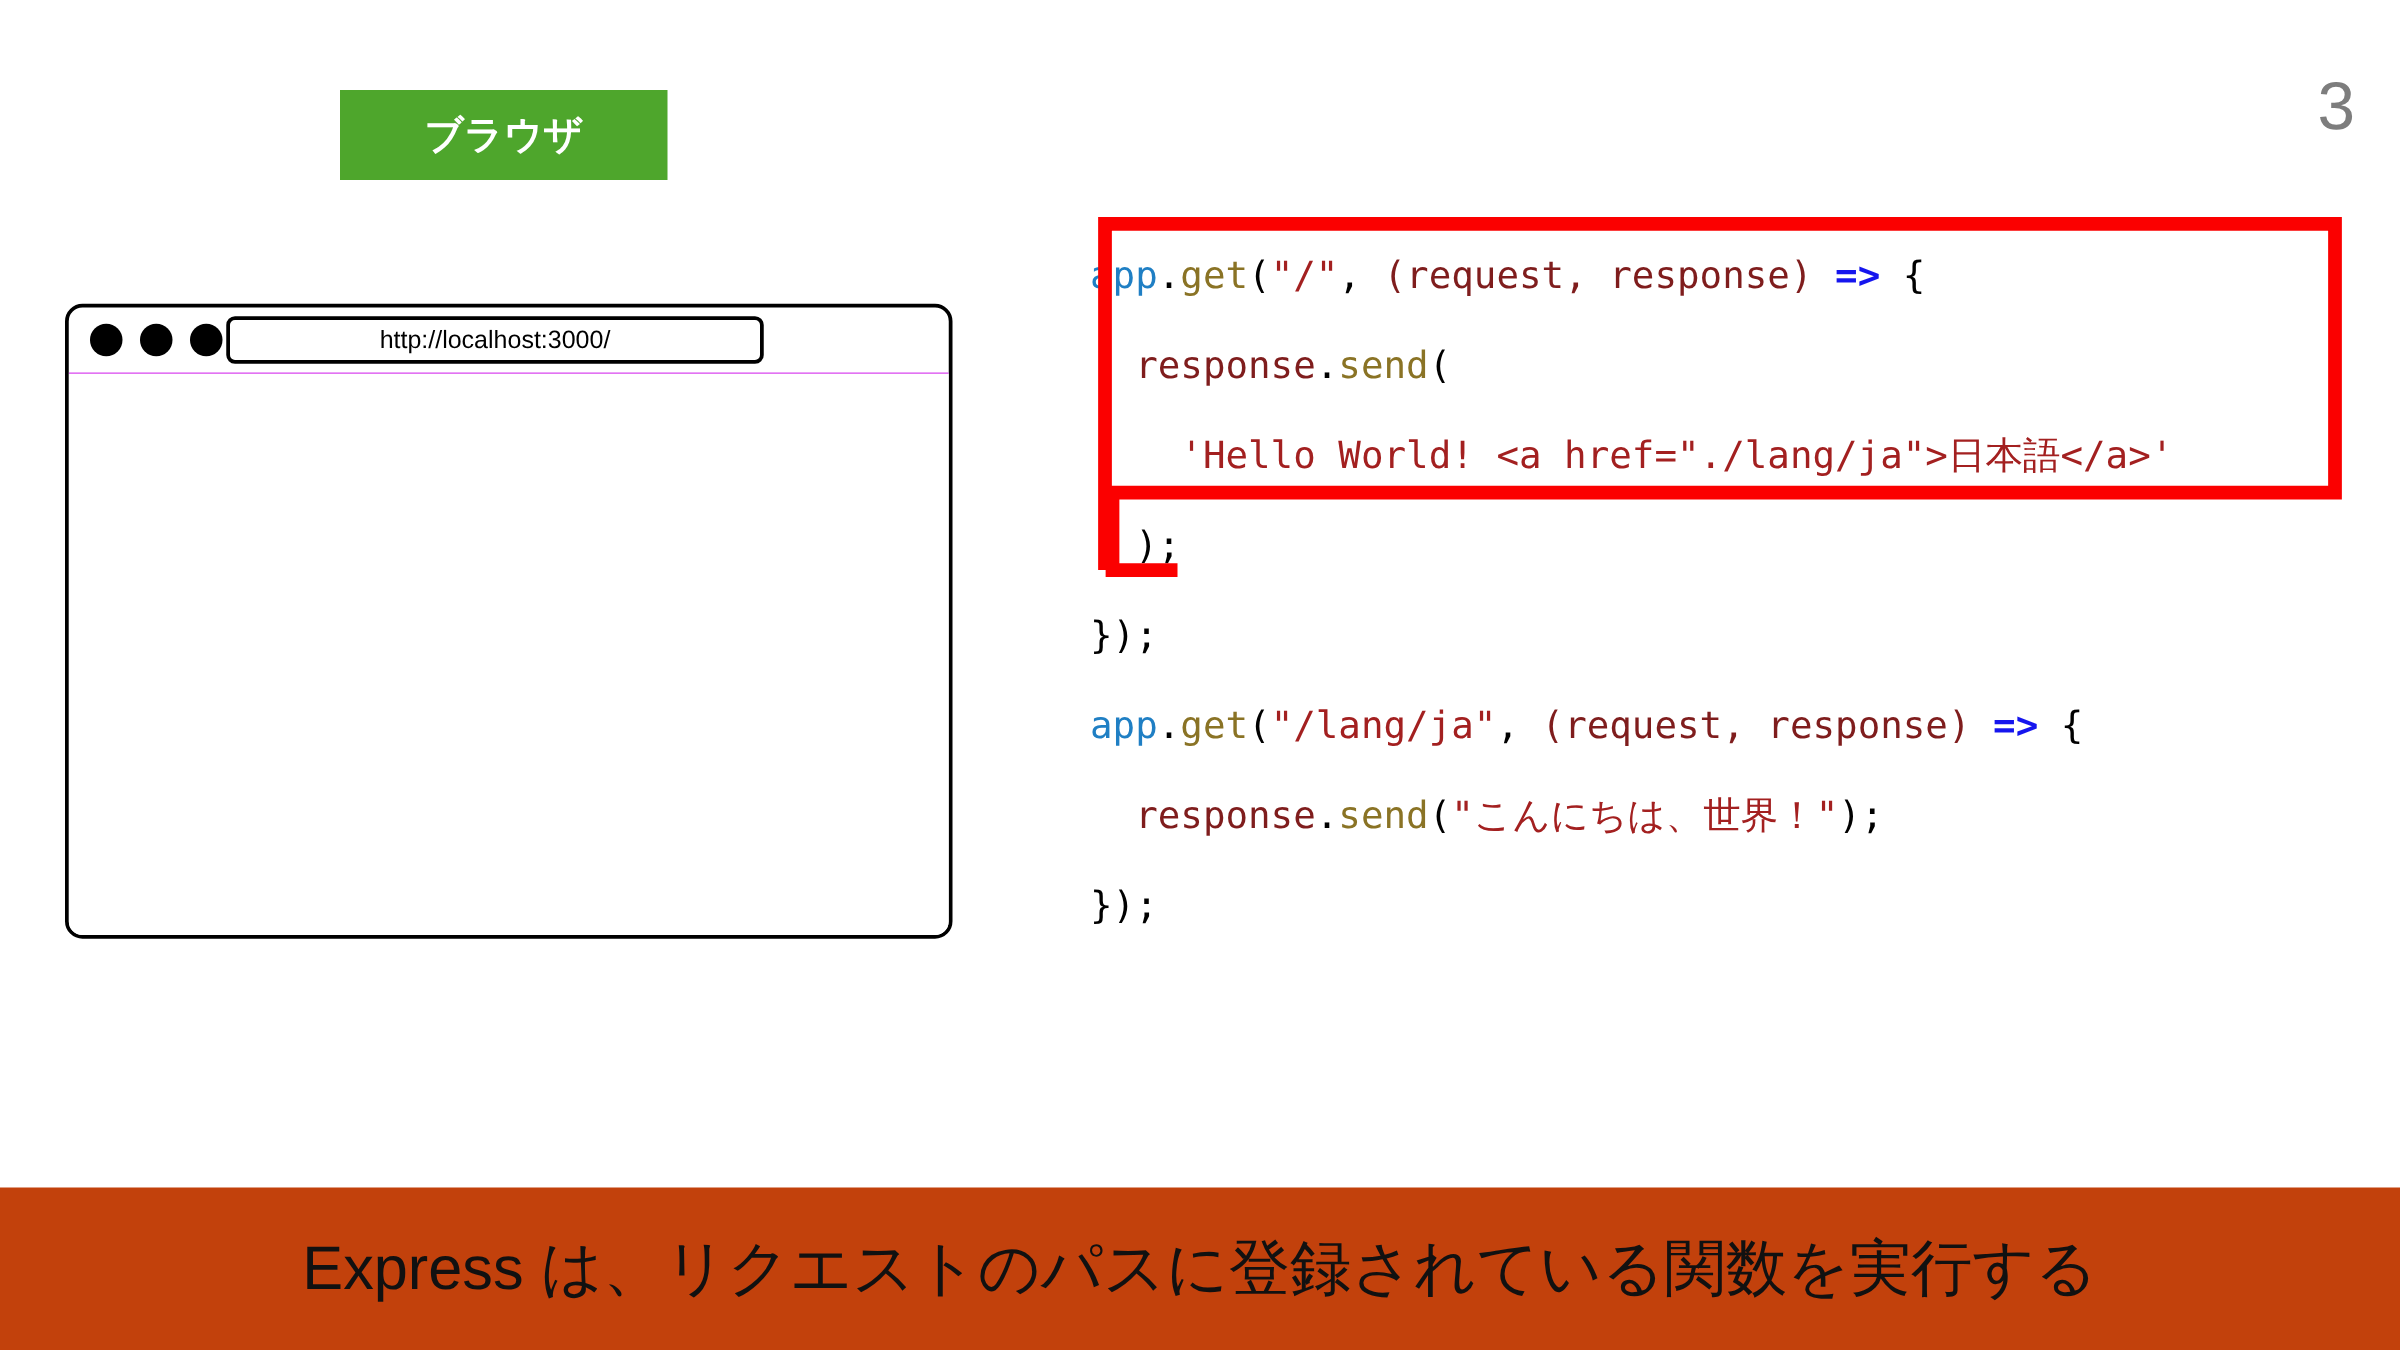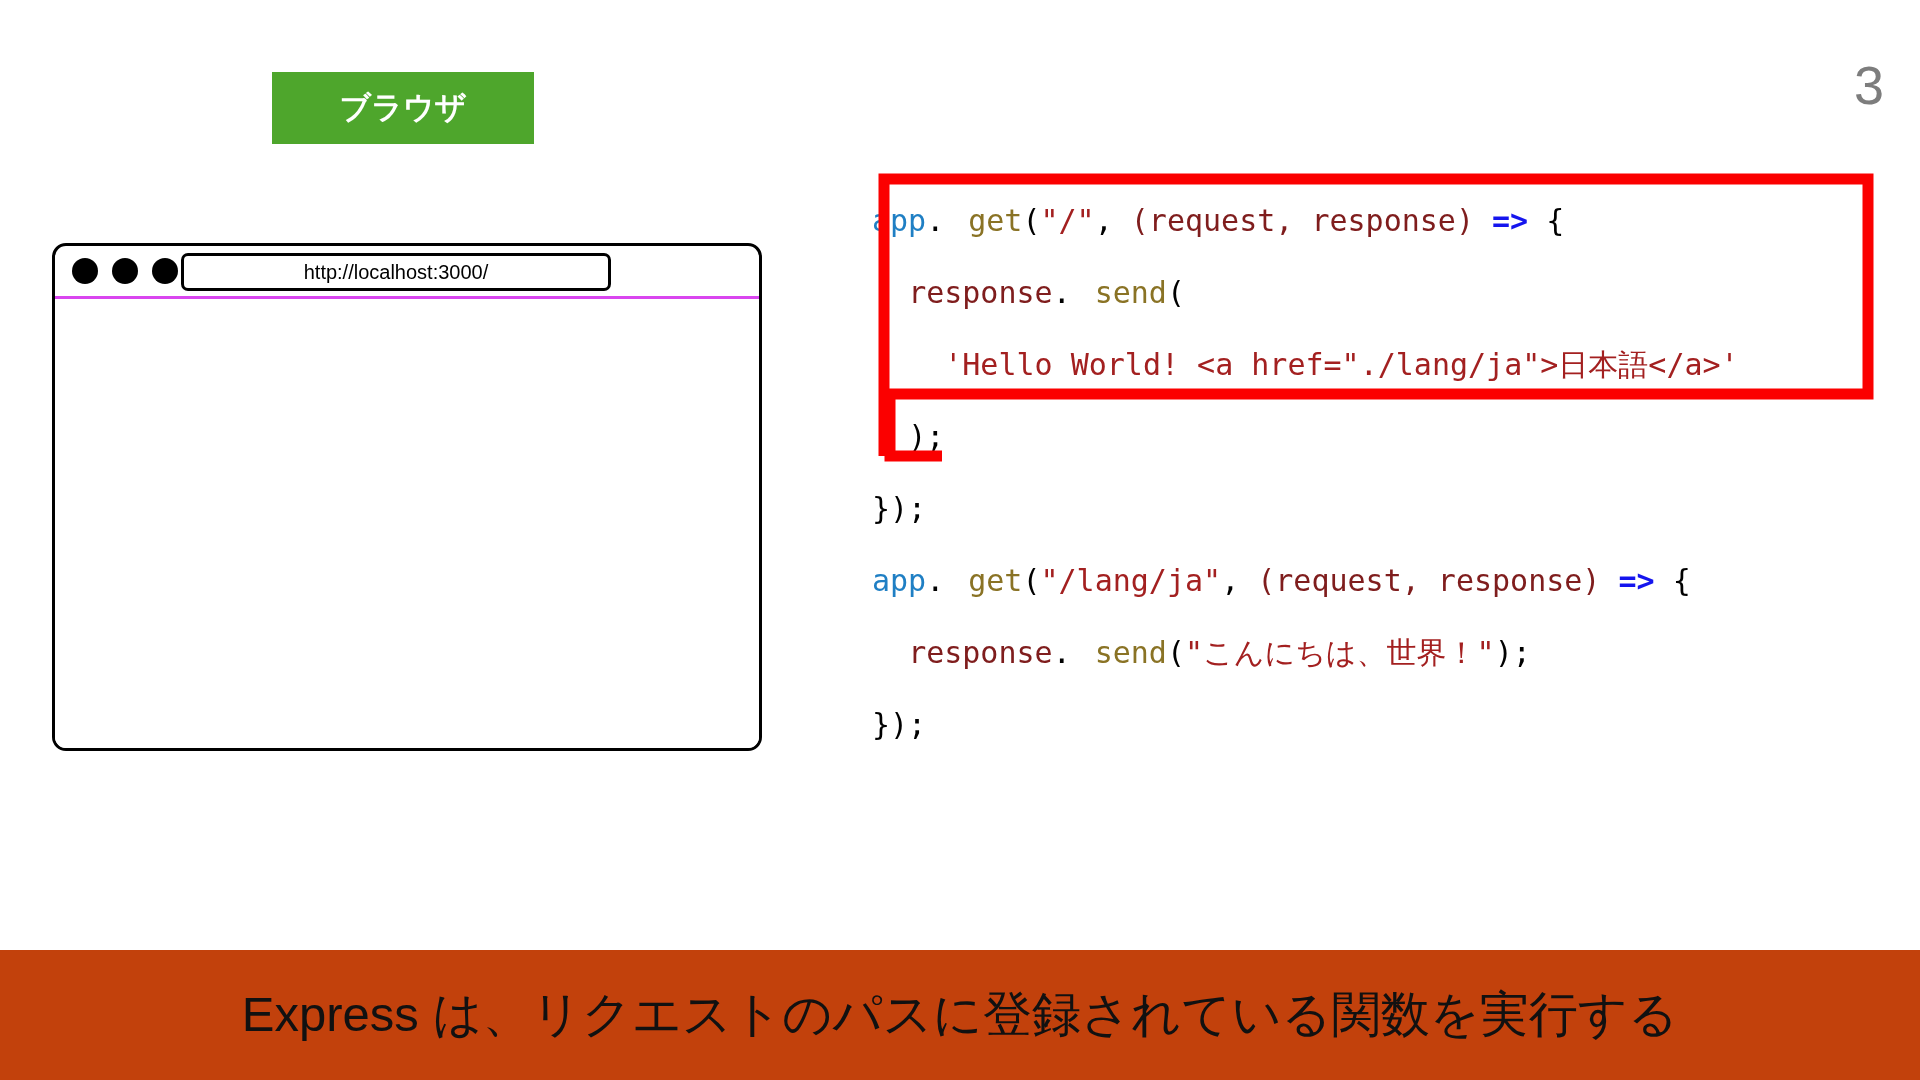--- a/index.html
+++ b/index.html
@@ -35,21 +35,21 @@
     position: absolute; left: 52px; top: 243px;
     width: 710px; height: 508px;
     border: 3px solid #000;
     border-radius: 14px;
     background: #fff;
     overflow: hidden;
   }
   #browser-chrome {
     position: relative;
     height: 53px;
-    border-bottom: 3px solid #d946ef;
+    border-bottom: 1px solid #d946ef;
     display: flex; align-items: center;
   }
   .dots { display: flex; gap: 14px; margin-left: 17px; }
   .dot { width: 26px; height: 26px; border-radius: 50%; background: #000; }
   #url-bar {
     position: absolute; left: 126px; top: 7px;
     width: 430px; height: 38px;
     border: 3px solid #000;
     border-radius: 7px;
     background: #fff;
@@ -62,21 +62,21 @@
   #code {
     position: absolute; left: 872px; top: 185px;
     font-family: "DejaVu Sans Mono", "Liberation Mono", monospace;
     font-size: 30px;
     line-height: 72px;
     white-space: pre;
     color: #000;
   }
   .ln { display: block; height: 72px; }
   .t-obj   { color: #1f7fc4; }      
-  .t-fn    { color: #8a7325; margin-left: 24px; }      
+  .t-fn    { color: #8a7325; }      
   .t-str   { color: #a32020; }      
   .t-param { color: #7f1d1d; }      
   .t-arrow { color: #1515ee; font-weight: bold; }
   .t-punct { color: #000000; }
 
   
   #red-outline {
     position: absolute; left: 836px; top: 166px;
     width: 1038px; height: 330px;
     pointer-events: none;

